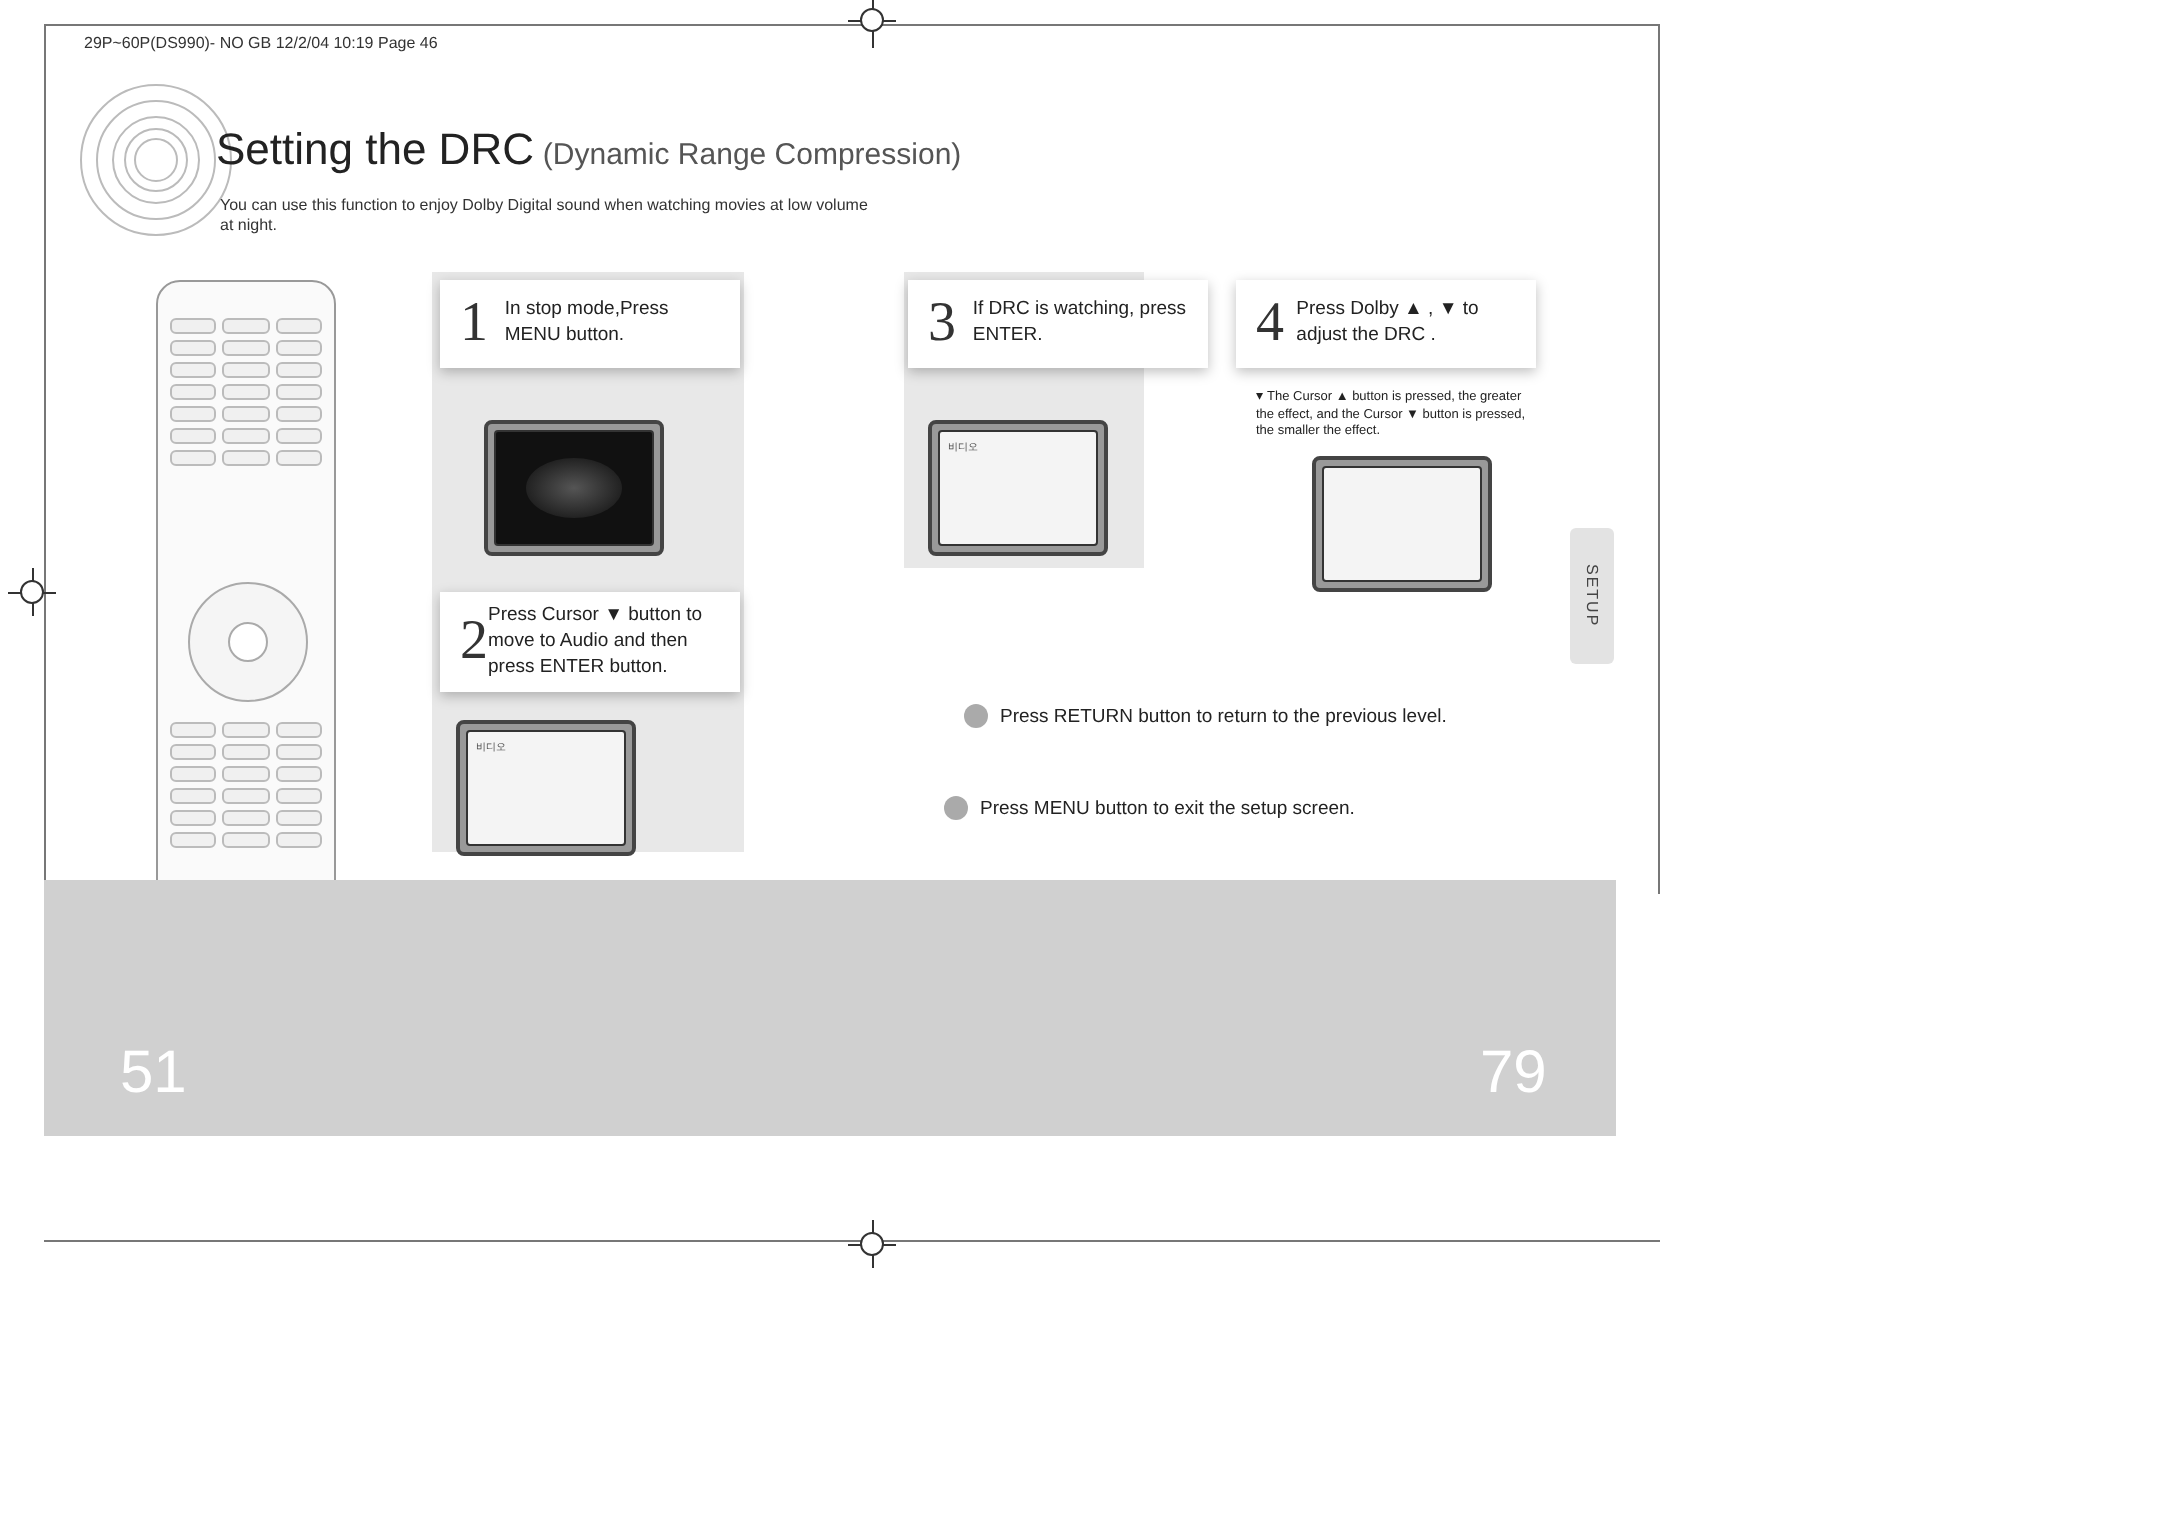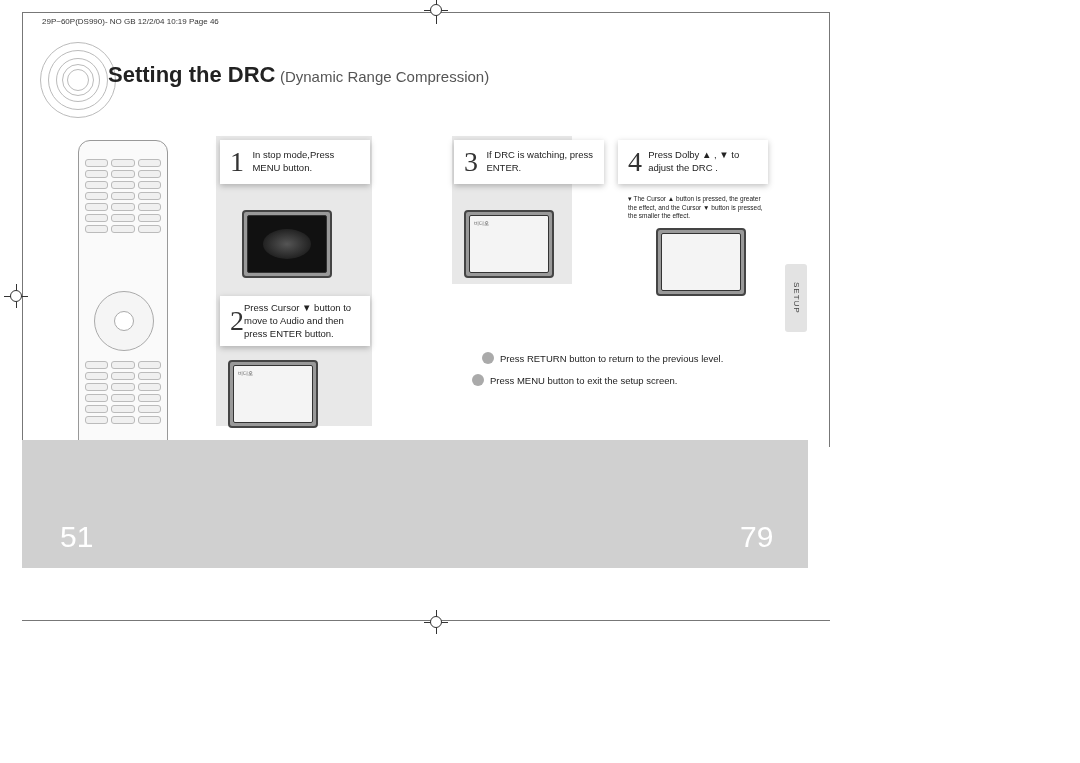--- a/index.html
+++ b/index.html
@@ -20,21 +20,21 @@
   
   .swirl { position: absolute; left: 40px; top: 42px; width: 76px; height: 76px; }
   .swirl .ring { position: absolute; border-radius: 50%; border: 1px solid #bbb; }
   .swirl .r1 { left: 0; top: 0; width: 76px; height: 76px; }
   .swirl .r2 { left: 8px; top: 8px; width: 60px; height: 60px; }
   .swirl .r3 { left: 16px; top: 16px; width: 44px; height: 44px; }
   .swirl .r4 { left: 22px; top: 22px; width: 32px; height: 32px; }
   .swirl .r5 { left: 27px; top: 27px; width: 22px; height: 22px; }
 
   .title { position: absolute; left: 108px; top: 62px; }
-  .title-main { font-size: 22px; font-weight: 700; color: #222; }
+  .title-main { font-size: 22px; font-weight: 400; color: #222; }
   .title-sub  { font-size: 15px; font-weight: 300; color: #555; margin-top: 33px; }
   .title-desc { position: absolute; left: 110px; top: 98px; font-size: 8px; color: #333; line-height: 1.3; max-width: 330px; }
 
   
   .remote { position: absolute; left: 78px; top: 140px; width: 90px; height: 340px; }
   .remote-body { width: 90px; height: 338px; border: 1px solid #999; border-radius: 12px; background: #fafafa; position: relative; }
   .remote .btn-grid { position: absolute; left: 6px; top: 18px; right: 6px; display: grid; grid-template-columns: repeat(3, 1fr); gap: 3px; }
   .remote .btn-grid .b { height: 8px; border: 1px solid #bbb; border-radius: 3px; background: #f0f0f0; }
   .remote .pad { position: absolute; left: 15px; top: 150px; width: 60px; height: 60px; }
   .remote .pad .ring { position: absolute; left: 0; top: 0; width: 60px; height: 60px; border: 1px solid #aaa; border-radius: 50%; background: #f5f5f5; }
@@ -96,20 +96,21 @@
       <div class="ring r2"></div>
       <div class="ring r3"></div>
       <div class="ring r4"></div>
       <div class="ring r5"></div>
   </div>
 
   <div class="title">
     <span class="title-main">Setting the DRC</span>
     <span class="title-sub">(Dynamic Range Compression)</span>
   </div>
+  <div class="title-desc">You can use this function to enjoy Dolby Digital sound when watching movies at low volume at night.</div>
 
   <div class="remote">
     <div class="remote-body">
       <div class="btn-grid">
         <div class="b"></div>
           <div class="b"></div>
           <div class="b"></div>
         <div class="b"></div>
           <div class="b"></div>
           <div class="b"></div>
@@ -197,21 +198,21 @@
     <span class="bullet">▾</span><span>The  Cursor ▲ button is pressed, the greater the effect, and the Cursor ▼ button is pressed, the smaller the effect.</span>
   </div>
   <div class="tv" style="left:656px; top:228px;">
     <div class="screen"></div>
   </div>
 
   <div class="circ-note" style="left:454px; top:352px;margin-left:28px;">
     <div class="dot"></div>
     <span>Press RETURN button to return to the previous level.</span>
   </div>
-  <div class="circ-note" style="left:454px; top:374px;padding-left:18px;">
+  <div class="circ-note" style="left:454px; top:398px;padding-left:18px;">
     <div class="dot"></div>
     <span>Press MENU button to exit the setup screen.</span>
   </div>
 
   <div class="side-tab">
     <span>SETUP</span>
   </div>
 
   <div class="band"></div>
   <div class="pg-left">51</div>

